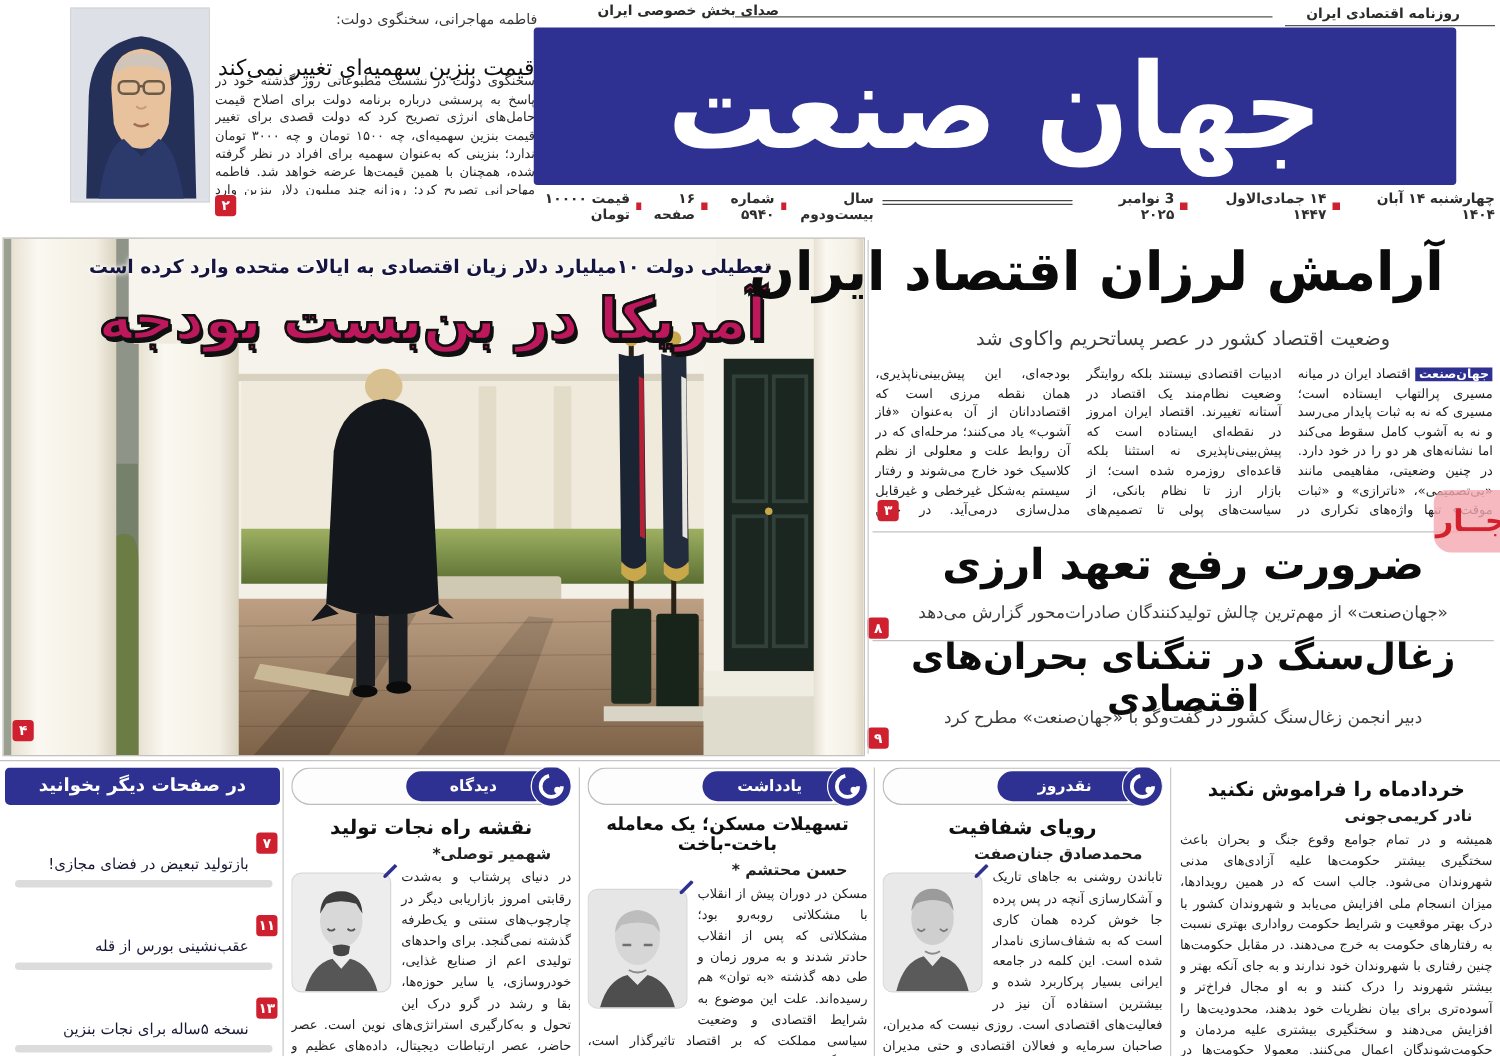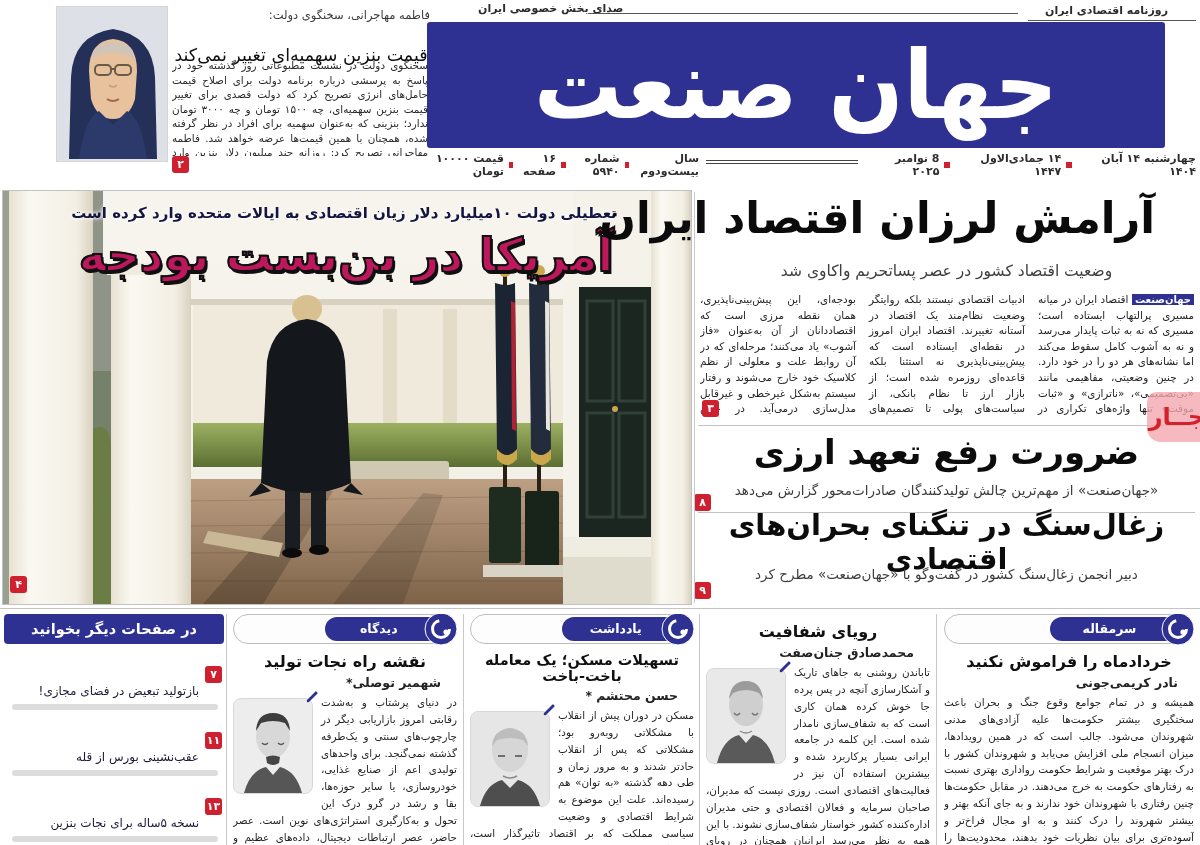--- a/index.html
+++ b/index.html
@@ -80,21 +80,21 @@
 
   <div class="abs" id="logo-box">
     <span id="logo-text">جهان صنعت</span>
   </div>
 
   <div class="abs dateline" style="left:868px;width:328px;justify-content:flex-start;">
     <span>چهارشنبه ۱۴ آبان ۱۴۰۴</span>
       <span class="sq"></span>
     <span>۱۴ جمادی‌الاول ۱۴۴۷</span>
       <span class="sq"></span>
-    <span>8 نوامبر ۲۰۲۵</span>
+    <span>3 نوامبر ۲۰۲۵</span>
   </div>
   <div class="hairline-h" style="top:160px;left:706px;width:152px;background:#444;"></div>
   <div class="hairline-h" style="top:163px;left:706px;width:152px;background:#444;"></div>
   <div class="abs dateline" style="left:427px;width:272px;">
     <span>سال بیست‌ودوم</span>
       <span class="sq"></span>
     <span>شماره ۵۹۴۰</span>
       <span class="sq"></span>
     <span>۱۶ صفحه</span>
       <span class="sq"></span>
@@ -268,34 +268,34 @@
 
   </div>
 
   <div class="hairline-v" style="top:614px;height:231px;left:226px;"></div>
   <div class="hairline-v" style="top:614px;height:231px;left:463px;"></div>
   <div class="hairline-v" style="top:614px;height:231px;left:699px;"></div>
   <div class="hairline-v" style="top:614px;height:231px;left:936px;"></div>
   <div class="hairline-v" style="top:192px;height:411px;left:694px;"></div>
 
   <div class="bcol" style="left:944px;width:250px;">
+    <div class="bcol-headline">خردادماه را فراموش نکنید</div>
+    <div class="bcol-author">نادر کریمی‌جونی</div>
+    <div class="bcol-body">همیشه و در تمام جوامع وقوع جنگ و بحران باعث سختگیری بیشتر حکومت‌ها علیه آزادی‌های مدنی شهروندان می‌شود. جالب است که در همین رویدادها، میزان انسجام ملی افزایش می‌یابد و شهروندان کشور با درک بهتر موقعیت و شرایط حکومت رواداری بهتری نسبت به رفتارهای حکومت به خرج می‌دهند. در مقابل حکومت‌ها چنین رفتاری با شهروندان خود ندارند و به جای آنکه بهتر و بیشتر شهروند را درک کنند و به او مجال فراخ‌تر و آسوده‌تری برای بیان نظریات خود بدهند، محدودیت‌ها را افزایش می‌دهند و سختگیری بیشتری علیه مردمان و حکومت‌شوندگان اعمال می‌کنند. معمولا حکومت‌ها در چنین موقعیتی تصور می‌کنند اگر آزادی‌های مدنی شهروندان خود را در موقعیت جنگ و بحران محدود نکنند، امنیت ملی آسیب می‌بیند.</div>
+  </div>
+
+  <div class="bcol" style="left:706px;width:224px;">
     <div class="cap">
-      <div class="cap-band">سرمقاله</div>
+      <div class="cap-band">نقدروز</div>
       <svg class="cap-circle" viewBox="0 0 34 34">
         <circle cx="17" cy="17" r="16" fill="#2e3191" stroke="#fff" stroke-width="1"></circle>
         <circle cx="17" cy="17" r="8.5" fill="none" stroke="#fff" stroke-width="3" stroke-dasharray="38 16"></circle>
         <circle cx="22" cy="20" r="2.6" fill="#fff"></circle>
       </svg>
     </div>
-    <div class="bcol-headline">خردادماه را فراموش نکنید</div>
-    <div class="bcol-author">نادر کریمی‌جونی</div>
-    <div class="bcol-body">همیشه و در تمام جوامع وقوع جنگ و بحران باعث سختگیری بیشتر حکومت‌ها علیه آزادی‌های مدنی شهروندان می‌شود. جالب است که در همین رویدادها، میزان انسجام ملی افزایش می‌یابد و شهروندان کشور با درک بهتر موقعیت و شرایط حکومت رواداری بهتری نسبت به رفتارهای حکومت به خرج می‌دهند. در مقابل حکومت‌ها چنین رفتاری با شهروندان خود ندارند و به جای آنکه بهتر و بیشتر شهروند را درک کنند و به او مجال فراخ‌تر و آسوده‌تری برای بیان نظریات خود بدهند، محدودیت‌ها را افزایش می‌دهند و سختگیری بیشتری علیه مردمان و حکومت‌شوندگان اعمال می‌کنند. معمولا حکومت‌ها در چنین موقعیتی تصور می‌کنند اگر آزادی‌های مدنی شهروندان خود را در موقعیت جنگ و بحران محدود نکنند، امنیت ملی آسیب می‌بیند.</div>
-  </div>
-
-  <div class="bcol" style="left:706px;width:224px;">
     <div class="bcol-headline">رویای شفافیت</div>
     <div class="bcol-author">محمدصادق جنان‌صفت</div>
     <div class="bcol-body">
       <span class="portrait">
         <svg width="78" height="94" viewBox="0 0 78 94">
           <rect width="78" height="94" fill="#e9e9e9"></rect>
           <ellipse cx="39" cy="36" rx="17" ry="21" fill="#cfcfcf"></ellipse>
           <path d="M22 30 Q24 12 39 12 Q54 12 56 30 L52 24 Q39 18 26 24 Z" fill="#9b9b9b"></path>
           <path d="M27 44 Q30 48 33 44 M45 44 Q48 48 51 44" stroke="#777" fill="none" stroke-width="1.5"></path>
           <path d="M33 62 Q39 66 45 62" stroke="#8a8a8a" fill="none" stroke-width="1.5"></path>

